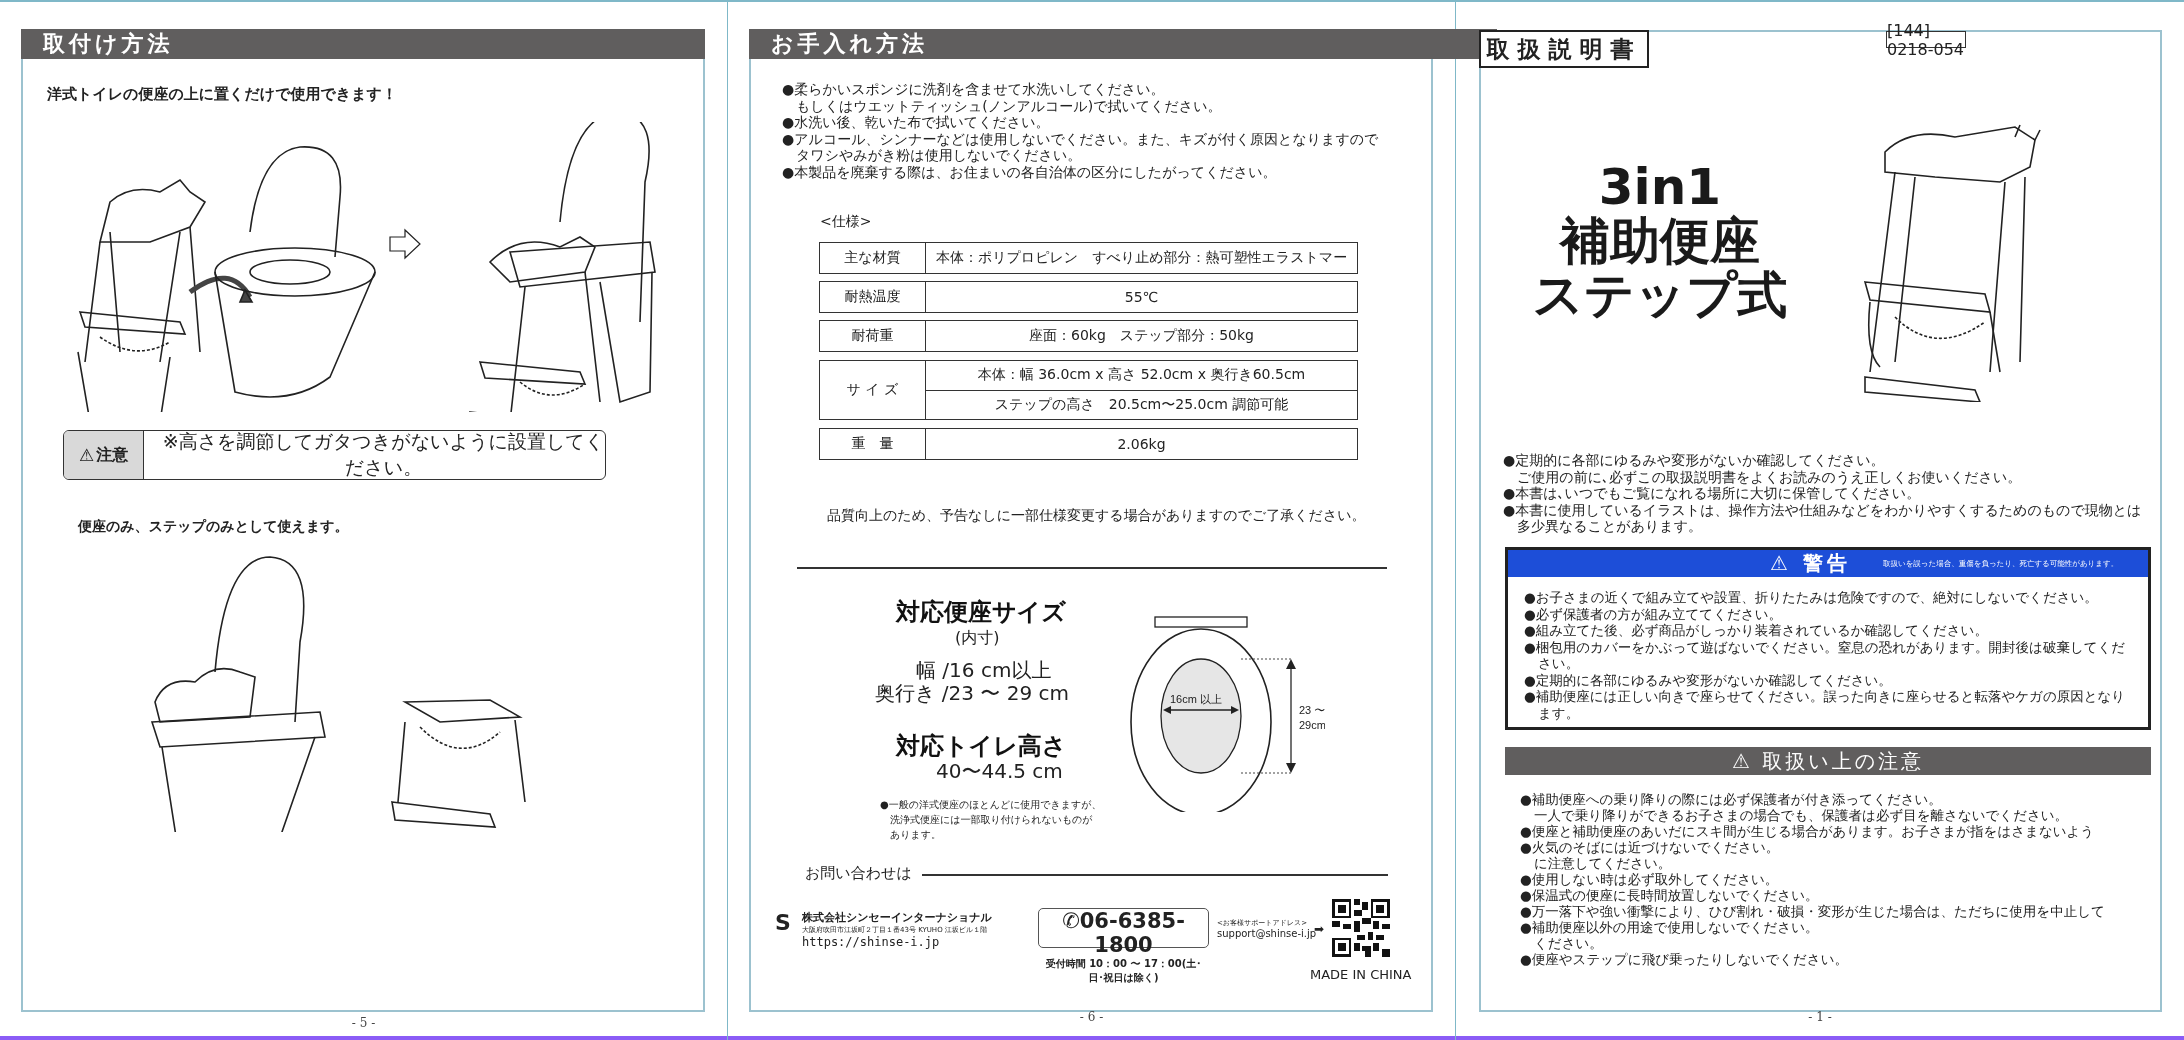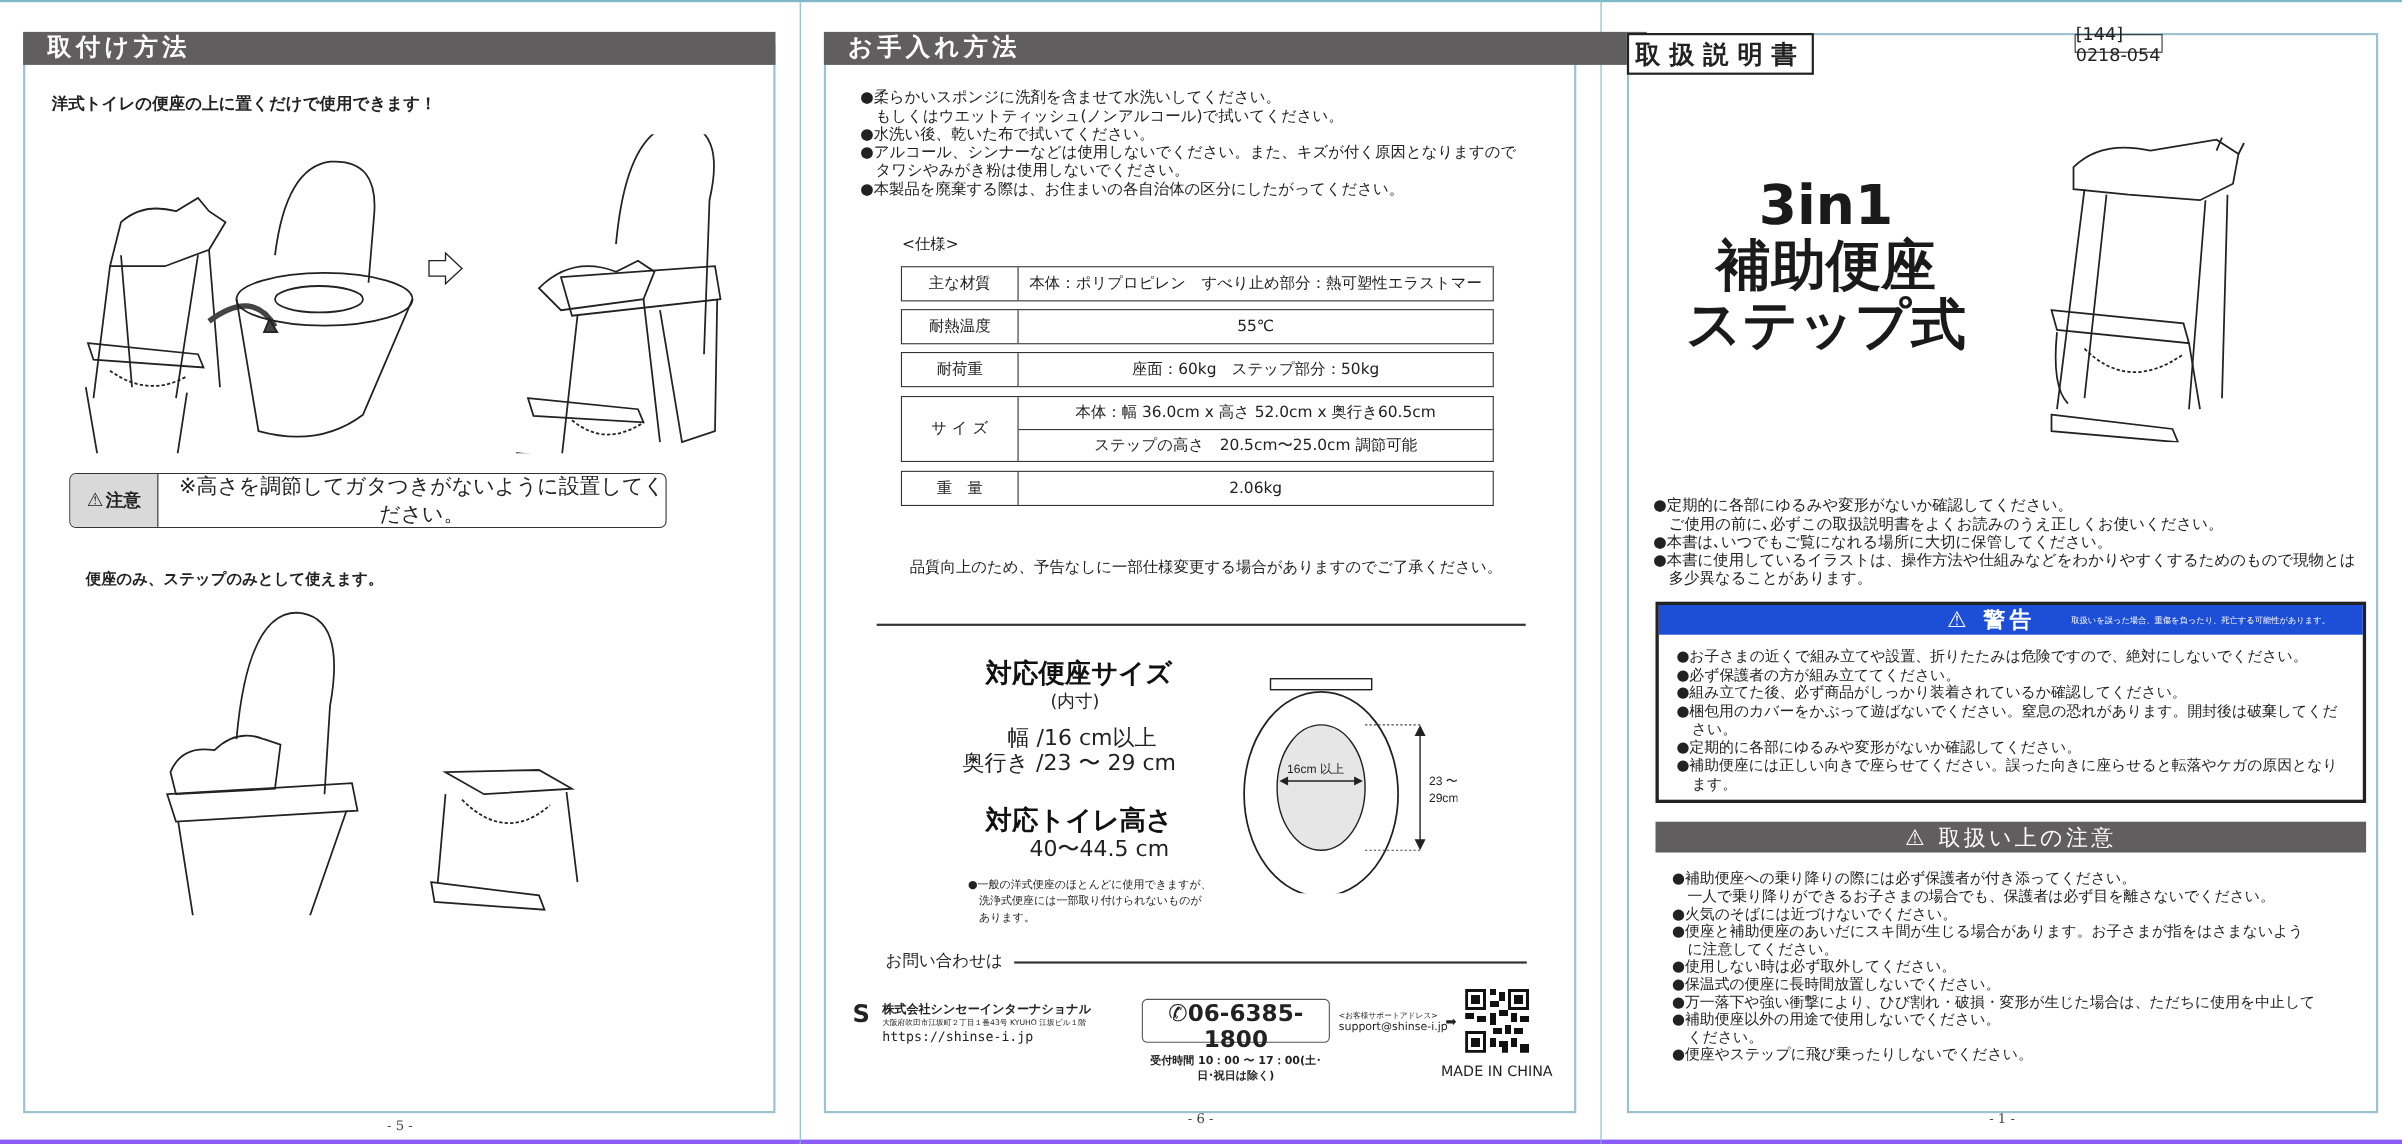--- a/index.html
+++ b/index.html
@@ -325,22 +325,22 @@
       <span class="c">ます。</span>
     </div>
   </div>
 
   <div class="handling-head">
     <span>⚠ </span><span>取扱い上の注意</span>
   </div>
   <div class="bullets" style="left:1520px;top:789px;font-size:13.5px;line-height:16px">
     <span class="b">補助便座への乗り降りの際には必ず保護者が付き添ってください。</span>
     <span class="c">一人で乗り降りができるお子さまの場合でも、保護者は必ず目を離さないでください。</span>
+    <span class="b">便座と補助便座のあいだにスキ間が生じる場合があります。お子さまが指をはさまないよう</span>
     <span class="b">火気のそばには近づけないでください。</span>
-    <span class="b">便座と補助便座のあいだにスキ間が生じる場合があります。お子さまが指をはさまないよう</span>
     <span class="c">に注意してください。</span>
     <span class="b">使用しない時は必ず取外してください。</span>
     <span class="b">保温式の便座に長時間放置しないでください。</span>
     <span class="b">万一落下や強い衝撃により、ひび割れ・破損・変形が生じた場合は、ただちに使用を中止して</span>
     <span class="b">補助便座以外の用途で使用しないでください。</span>
     <span class="c">ください。</span>
     <span class="b">便座やステップに飛び乗ったりしないでください。</span>
   </div>
 
   <div class="page-num" style="left:1456px;width:728px;right:auto">- 1 -</div>

